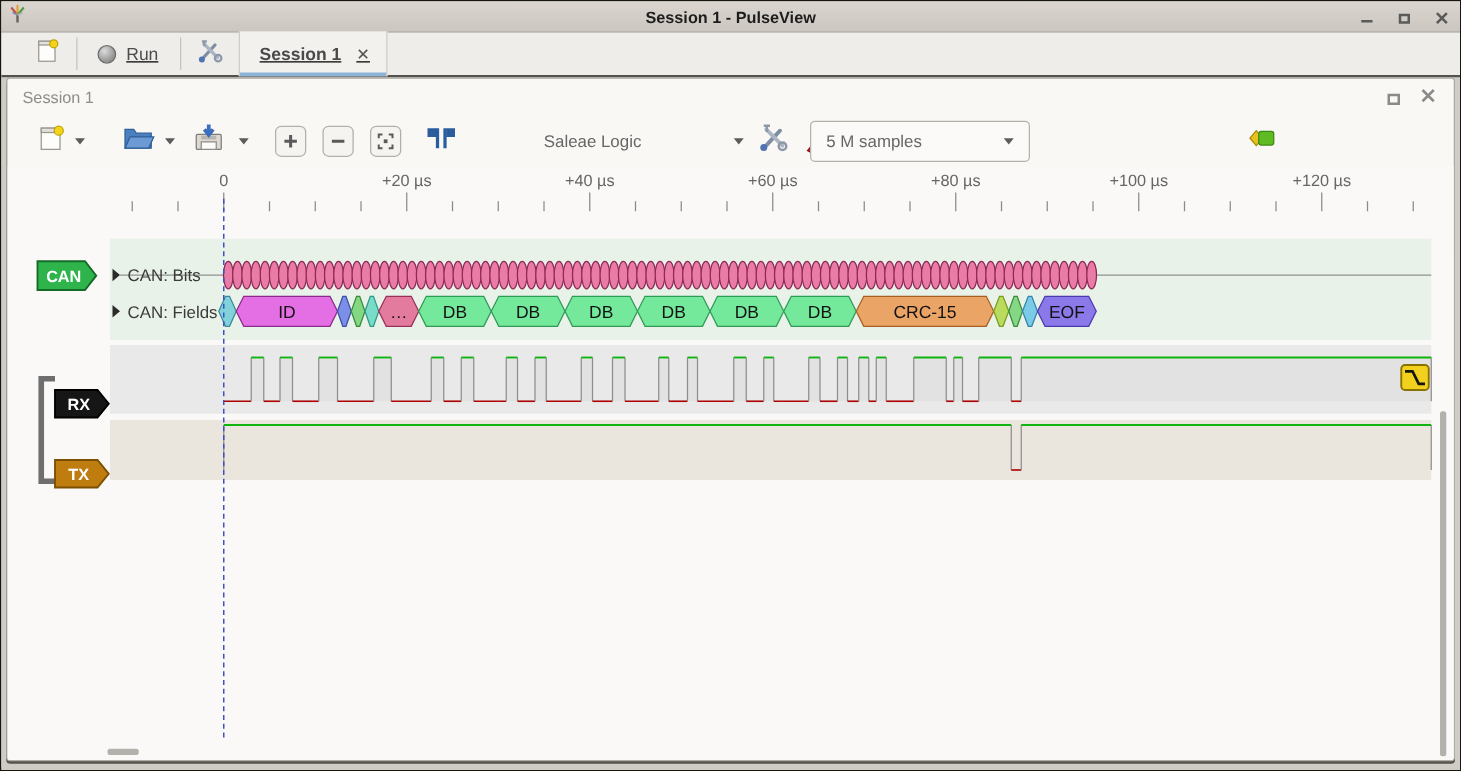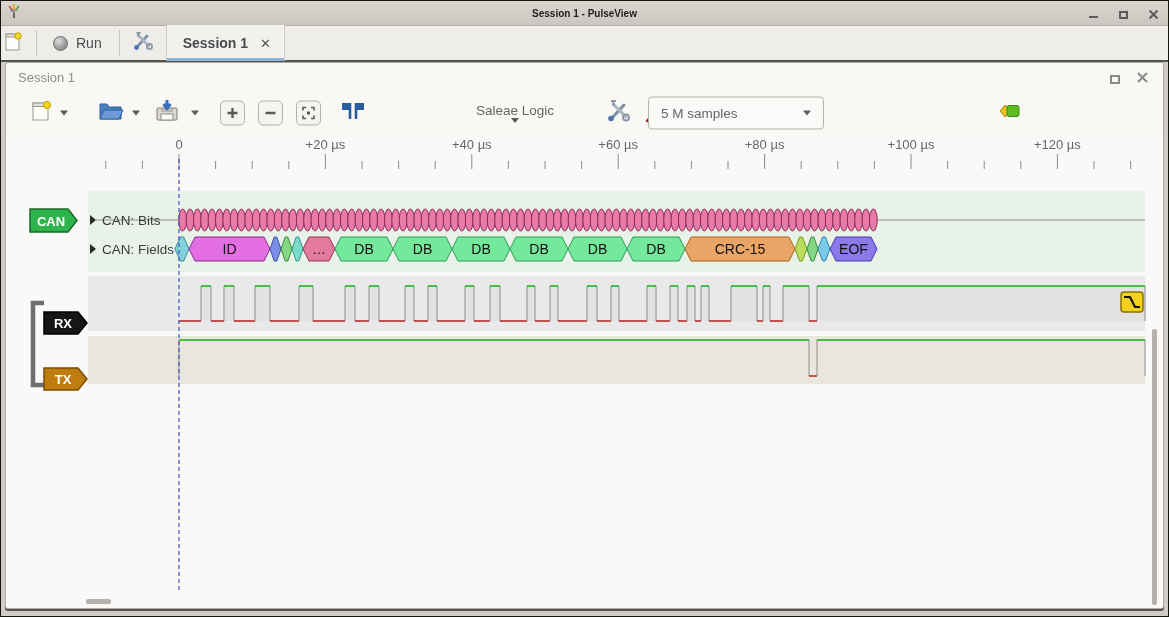--- a/index.html
+++ b/index.html
@@ -2,28 +2,28 @@
 <html><head>
 <meta charset="utf-8">
 <style>
   * { margin:0; padding:0; box-sizing:border-box; }
   html,body { width:1169px; height:617px; font-family:"Liberation Sans", sans-serif; background:#cfccc6; }
   .app { position:relative; width:1169px; height:617px; border:1px solid #16160f; background:#cfccc6; overflow:hidden; }
 
   
   .titlebar { position:relative; height:25px; background:linear-gradient(#dad6cf,#cbc7c0); border-bottom:1px solid #b2aea8; display:flex; align-items:center; }
   .titlebar .appicon { margin-left:5px; }
-  .titlebar .title { position:absolute; left:0; right:0; text-align:center; font-size:10px; font-weight:bold; color:#1d1d1d; }
+  .titlebar .title { position:absolute; left:0; right:0; text-align:center; font-size:13px; font-weight:bold; color:#1d1d1d; }
   .win-controls { position:absolute; right:8px; top:0; height:25px; display:flex; align-items:center; gap:16px; }
   .wc { width:14px; height:12px; display:flex; align-items:flex-end; justify-content:center; cursor:default; }
   .wc-min i { display:block; width:9px; height:2px; background:#5a5a5a; margin-bottom:2px; }
   .wc-max i { display:block; width:9px; height:8px; border:2px solid #5a5a5a; margin-bottom:1px; }
 
   
-  .main-toolbar { height:36px; background:#efedea; display:flex; align-items:center; padding-left:2px; border-bottom:2px solid #54524d; }
+  .main-toolbar { height:36px; background:#efedea; display:flex; align-items:center; padding-left:27px; border-bottom:2px solid #54524d;text-decoration:underline; }
   .tb-sep { width:1px; height:26px; background:#c6c3bd; margin-left:13px; }
   .doc-icon { margin-top:1px; }
   .run-btn { display:flex; align-items:center; gap:8px; margin-left:12px; padding:2px 4px; }
   .run-ball { width:15px; height:15px; border-radius:50%; background:radial-gradient(circle at 35% 30%, #dcdcdc, #9c9c9c 60%, #7c7c7c); border:1px solid #6d6d6d; }
   .run-label { font-size:14px; color:#4c4c4c; }
   .mt-wrench { margin-left:12px; }
   .tab { margin-left:12px; height:36px; position:relative; display:flex; align-items:center; gap:12px; padding:0 13px 0 16px; background:#f3f1ee; border-left:1px solid #cfccc6; border-right:1px solid #cfccc6; }
   .tab-label { font-size:14px; font-weight:bold; color:#4a4a4a; }
   .tab-close { font-size:13px; color:#555; }
   .tab-underline { position:absolute; left:0; right:0; bottom:0; height:3px; background:#8cb4d8; }
@@ -35,21 +35,21 @@
   .session-name { position:absolute; left:12px; top:7px; font-size:13px; color:#8f8d89; }
   .sw-controls { position:absolute; right:14px; top:7px; display:flex; gap:16px; align-items:center; }
   .swc-max i { display:block; width:10px; height:9px; border:2px solid #8a8a8a; }
 
   
   .session-toolbar { position:relative; height:40px; }
   .ti { position:absolute; top:50%; transform:translateY(-50%); }
   .dd-arrow { width:0; height:0; border-left:4px solid transparent; border-right:4px solid transparent; border-top:5px solid #5c5c5c; }
   .sq-btn { width:25px; height:25px; border:1px solid #b3afa9; border-radius:5px; background:#f6f4f1; display:flex; align-items:center; justify-content:center; }
   .combo { height:33px; border:1px solid #b5b1ab; border-radius:4px; background:#fbfaf8; display:flex; align-items:center; justify-content:space-between; padding:0 12px; color:#666; font-size:13.5px; }
-  .devsel { display:flex; align-items:center; justify-content:space-between; color:#666; font-size:13.5px;flex-direction:column; }
+  .devsel { display:flex; align-items:center; justify-content:space-between; color:#666; font-size:13.5px; }
 
   
   .view { position:relative; height:475px; background:#faf9f7; }
   .view svg { position:absolute; left:0; top:0; font-family:"Liberation Sans", sans-serif; }
   .hscroll-handle { position:absolute; left:80px; top:466px; width:25px; height:5px; border-radius:2px; background:#b4b1ac; }
   .vscroll-handle { position:absolute; left:1146px; top:196px; width:5px; height:276px; border-radius:2px; background:#b4b1ac; }
 </style>
 </head>
 <body>
 

